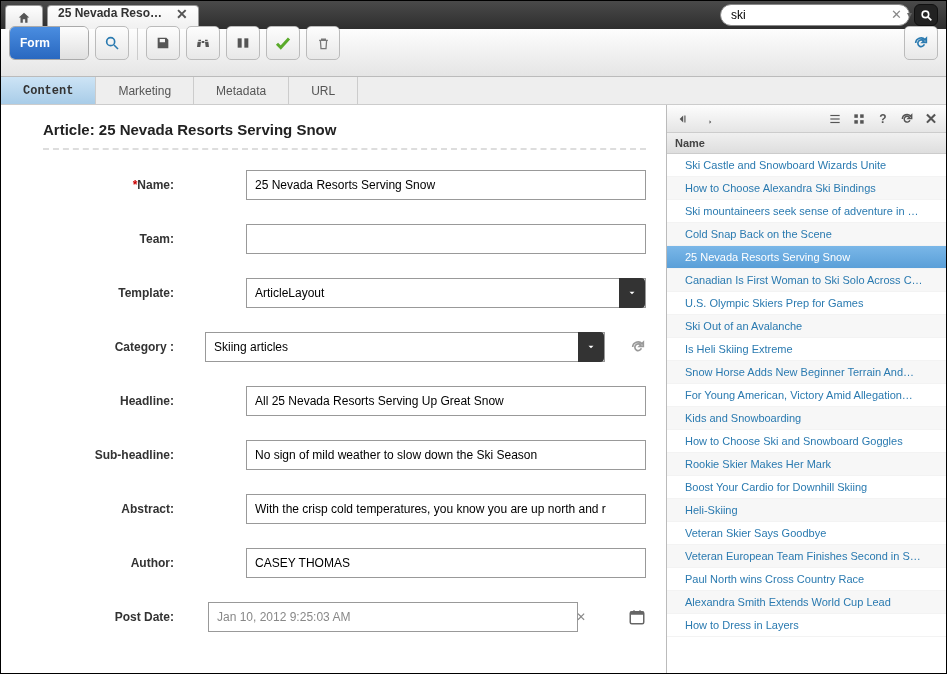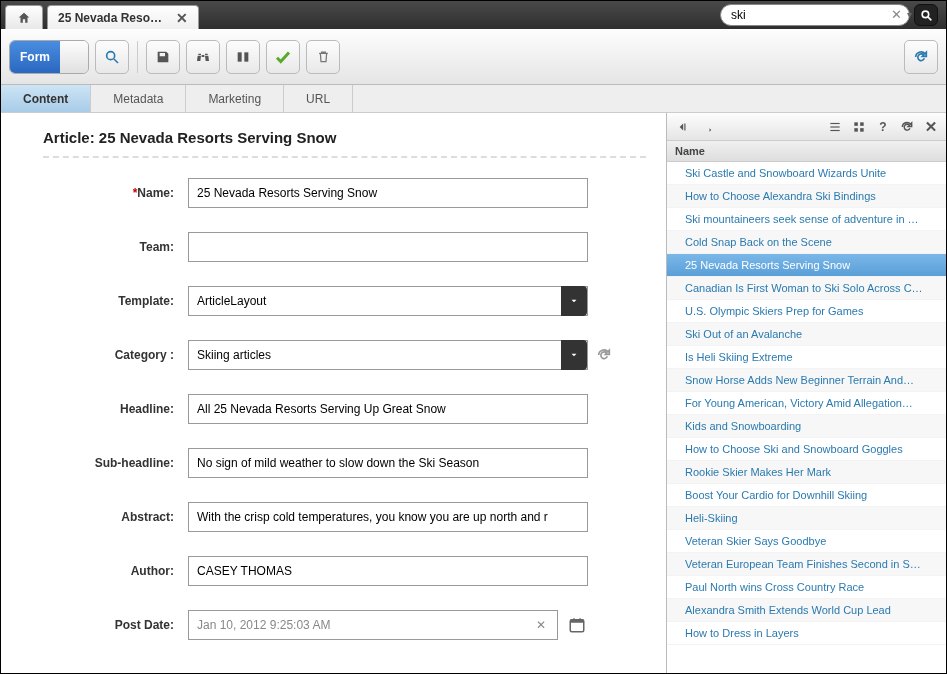--- a/index.html
+++ b/index.html
@@ -1,52 +1,52 @@
 <!DOCTYPE html>
 <html><head>
 <meta charset="utf-8">
 <style>
 * { box-sizing: border-box; margin: 0; padding: 0; }
 body { font-family: Arial, Helvetica, sans-serif; font-size: 12px; background: #fff; width: 947px; height: 674px; overflow: hidden; border: 1px solid #000; }
 
 
 .topbar { background: linear-gradient(#4a4a4a, #2e2e2e); height: 28px; display: flex; align-items: flex-end; padding-left: 4px; position: relative; }
 .home-tab { width: 38px; height: 24px; background: linear-gradient(#fefefe, #e8e8e8); border: 1px solid #999; border-bottom: none; border-radius: 4px 4px 0 0; display: flex; align-items: center; justify-content: center; margin-right: 4px; cursor: pointer; }
-.active-tab { height: 24px; background: linear-gradient(#fefefe, #f0f0f0); border: 1px solid #999; border-bottom: none; border-radius: 4px 4px 0 0; display: flex; align-items: center; padding: 0 10px; font-weight: bold; color: #333; cursor: pointer; min-width: 140px; }
+.active-tab { height: 24px; background: linear-gradient(#fefefe, #f0f0f0); border: 1px solid #999; border-bottom: none; border-radius: 4px 4px 0 0; display: flex; padding: 0 10px; font-weight: bold; color: #333; cursor: pointer; min-width: 140px; }
 .active-tab .close { margin-left: 14px; font-size: 14px; color: #555; cursor: pointer; }
 .search-wrap { position: absolute; right: 8px; top: 3px; display: flex; align-items: center; }
 .search-box { width: 190px; height: 22px; border: 1px solid #888; border-radius: 11px; padding: 0 24px 0 10px; font-size: 12px; background: #fff; outline: none; }
 .search-clear { position: absolute; right: 36px; top: 3px; color: #888; cursor: pointer; font-size: 13px; }
 .search-dd { position: absolute; right: 26px; top: 5px; color: #666; font-size: 10px; cursor: pointer; }
 .search-btn { width: 24px; height: 22px; background: #222; border-radius: 6px; margin-left: 4px; display: flex; align-items: center; justify-content: center; cursor: pointer; border: 1px solid #111; }
 
 
-.toolbar { background: linear-gradient(#fdfdfd, #e5e5e5); height: 56px; border-bottom: 1px solid #bbb; display: flex; align-items: center; padding: 16px 8px; position: relative; }
+.toolbar { background: linear-gradient(#fdfdfd, #e5e5e5); height: 48px; border-bottom: 1px solid #bbb; display: flex; align-items: flex-end; padding: 16px 8px; position: relative; }
 .tb-group { display: flex; align-items: center; gap: 6px; }
 .tb-sep { width: 1px; height: 32px; background: #ccc; margin: 0 8px; }
 .tb-btn { width: 34px; height: 34px; border: 1px solid #bbb; border-radius: 5px; background: linear-gradient(#fdfdfd, #e8e8e8); display: flex; align-items: center; justify-content: center; cursor: pointer; }
 .form-toggle { display: flex; border: 1px solid #aaa; border-radius: 6px; overflow: hidden; height: 34px; }
 .form-toggle .on { background: linear-gradient(#4a8de0, #2968c0); color: #fff; font-weight: bold; padding: 0 10px; display: flex; align-items: center; }
 .form-toggle .off { background: linear-gradient(#fdfdfd, #e0e0e0); width: 28px; }
 .tb-right { position: absolute; right: 8px; }
 
 
 .content-tabs { display: flex; background: #eee; border-bottom: 1px solid #ccc; height: 28px; }
 .ctab { padding: 0 22px; display: flex; align-items: center; border-right: 1px solid #ccc; color: #555; cursor: pointer; font-size: 12px; }
-.ctab.active { background: linear-gradient(#cde4f5, #a8cce8); font-weight: bold; color: #333; }
+.ctab.active { background: linear-gradient(#cde4f5, #a8cce8); font-weight: bold; color: #333; font-family: Liberation Mono, monospace; }
 
 
 .main { display: flex; height: calc(674px - 28px - 48px - 28px); padding-left: 22px; }
 .form-pane { flex: 1; padding: 16px 20px; overflow-y: auto; position: relative; }
 .form-pane::-webkit-scrollbar { width: 14px; }
 .form-pane::-webkit-scrollbar-track { background: #eee; border-left: 1px solid #ddd;}
 .form-pane::-webkit-scrollbar-thumb { background: #bbb; border-radius: 3px;}
 
 .article-title { font-weight: bold; font-size: 15px; color: #222; padding-bottom: 10px; border-bottom: 2px dashed #ddd; margin-bottom: 20px; }
-.form-row { display: flex; align-items: center; margin-bottom: 24px; }
+.form-row { display: flex; align-items: center; margin-bottom: 24px; justify-content: space-between; }
 .form-label { width: 145px; text-align: right; padding-right: 14px; font-weight: bold; color: #333; font-size: 12px; }
 .form-label .req { color: #c00; }
 .form-input { width: 400px; height: 30px; border: 1px solid #999; padding: 0 8px; font-size: 12px; outline: none; }
 .form-select { width: 400px; height: 30px; border: 1px solid #999; display: flex; align-items: center; justify-content: space-between; padding: 0 0 0 8px; font-size: 12px; background: #fff; }
 .sel-arrow { width: 26px; height: 30px; background: #333; display: flex; align-items: center; justify-content: center; border-top-right-radius: 4px; border-bottom-right-radius: 4px;}
 .sel-arrow svg { fill: #fff; }
 .refresh-mini { margin-left: 8px; color: #888; cursor: pointer; }
 .date-row .form-input { width: 370px; color: #888; }
 .date-clear { position: relative; left: -22px; color: #888; cursor: pointer; }
 .date-cal { cursor: pointer; }
@@ -136,22 +136,22 @@
     <div class="tb-btn">
       <svg width="16" height="16" viewBox="0 0 24 24" fill="none" stroke="#2a7ab0" stroke-width="2.5">
           <path d="M4 12a8 8 0 0 1 14-5l2-2v6h-6l2-2a5 5 0 1 0 1 5"></path>
         </svg>
     </div>
   </div>
 </div>
 
 <div class="content-tabs">
   <div class="ctab active">Content</div>
+  <div class="ctab">Marketing</div>
   <div class="ctab">Metadata</div>
-  <div class="ctab">Marketing</div>
   <div class="ctab">URL</div>
 </div>
 
 <div class="main">
 
   <div class="form-pane">
     <div class="article-title">Article: 25 Nevada Resorts Serving Snow</div>
 
     <div class="form-row">
       <div class="form-label"><span class="req">*</span><span>Name:</span></div>

